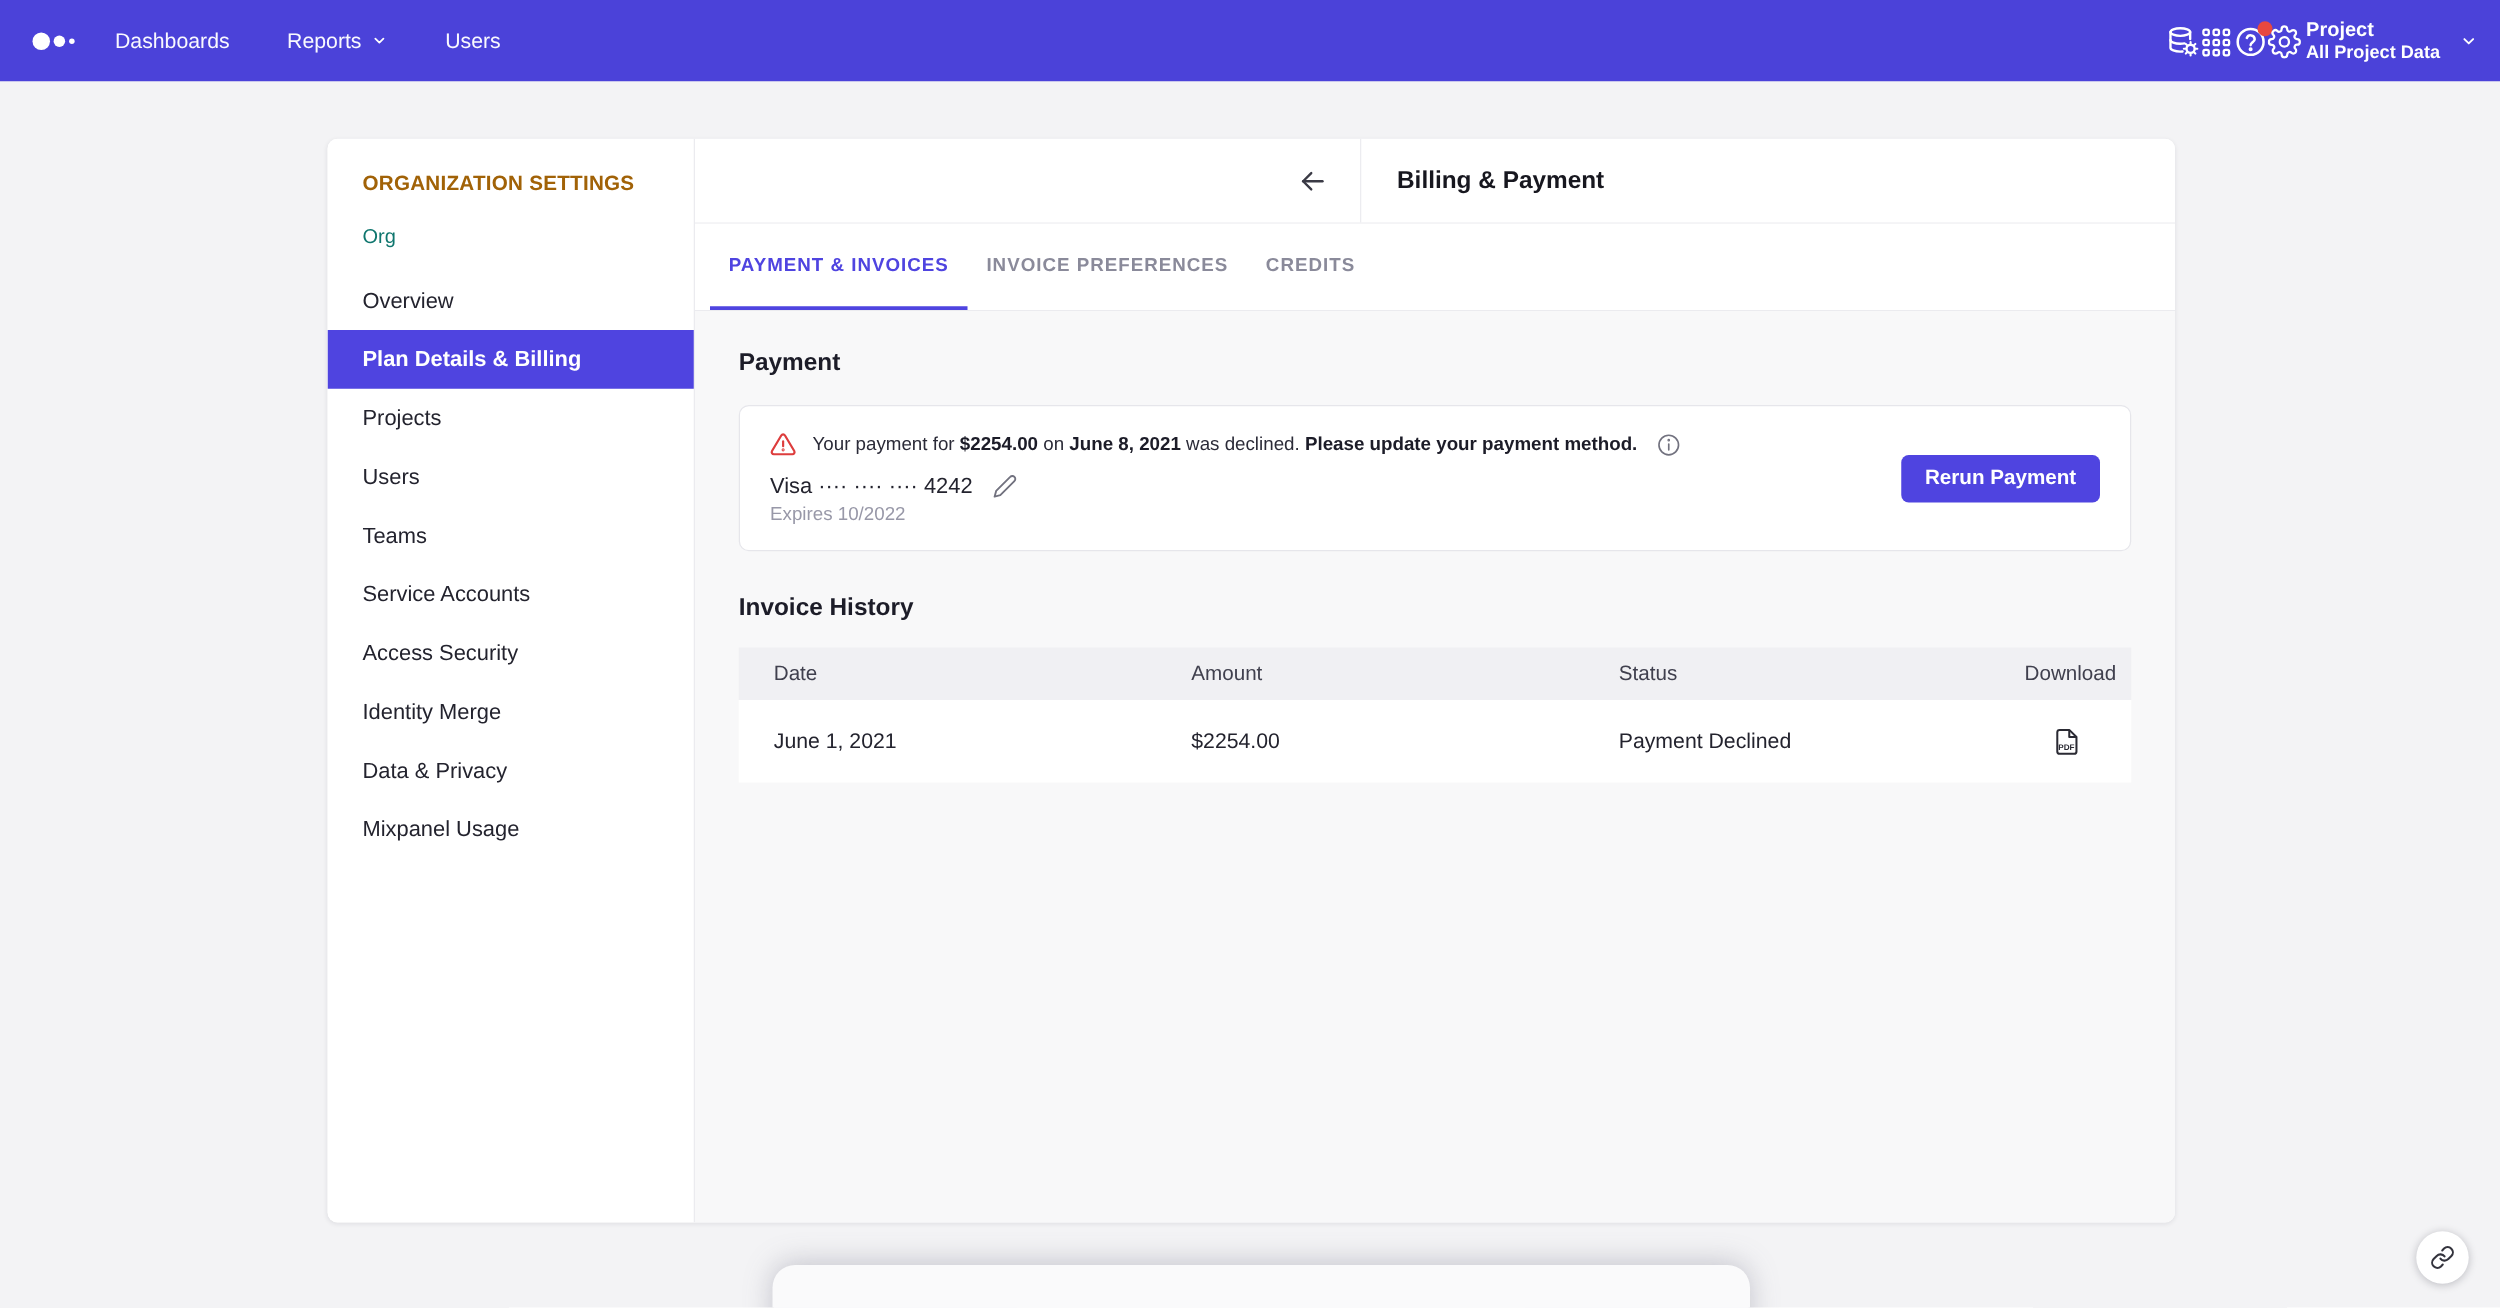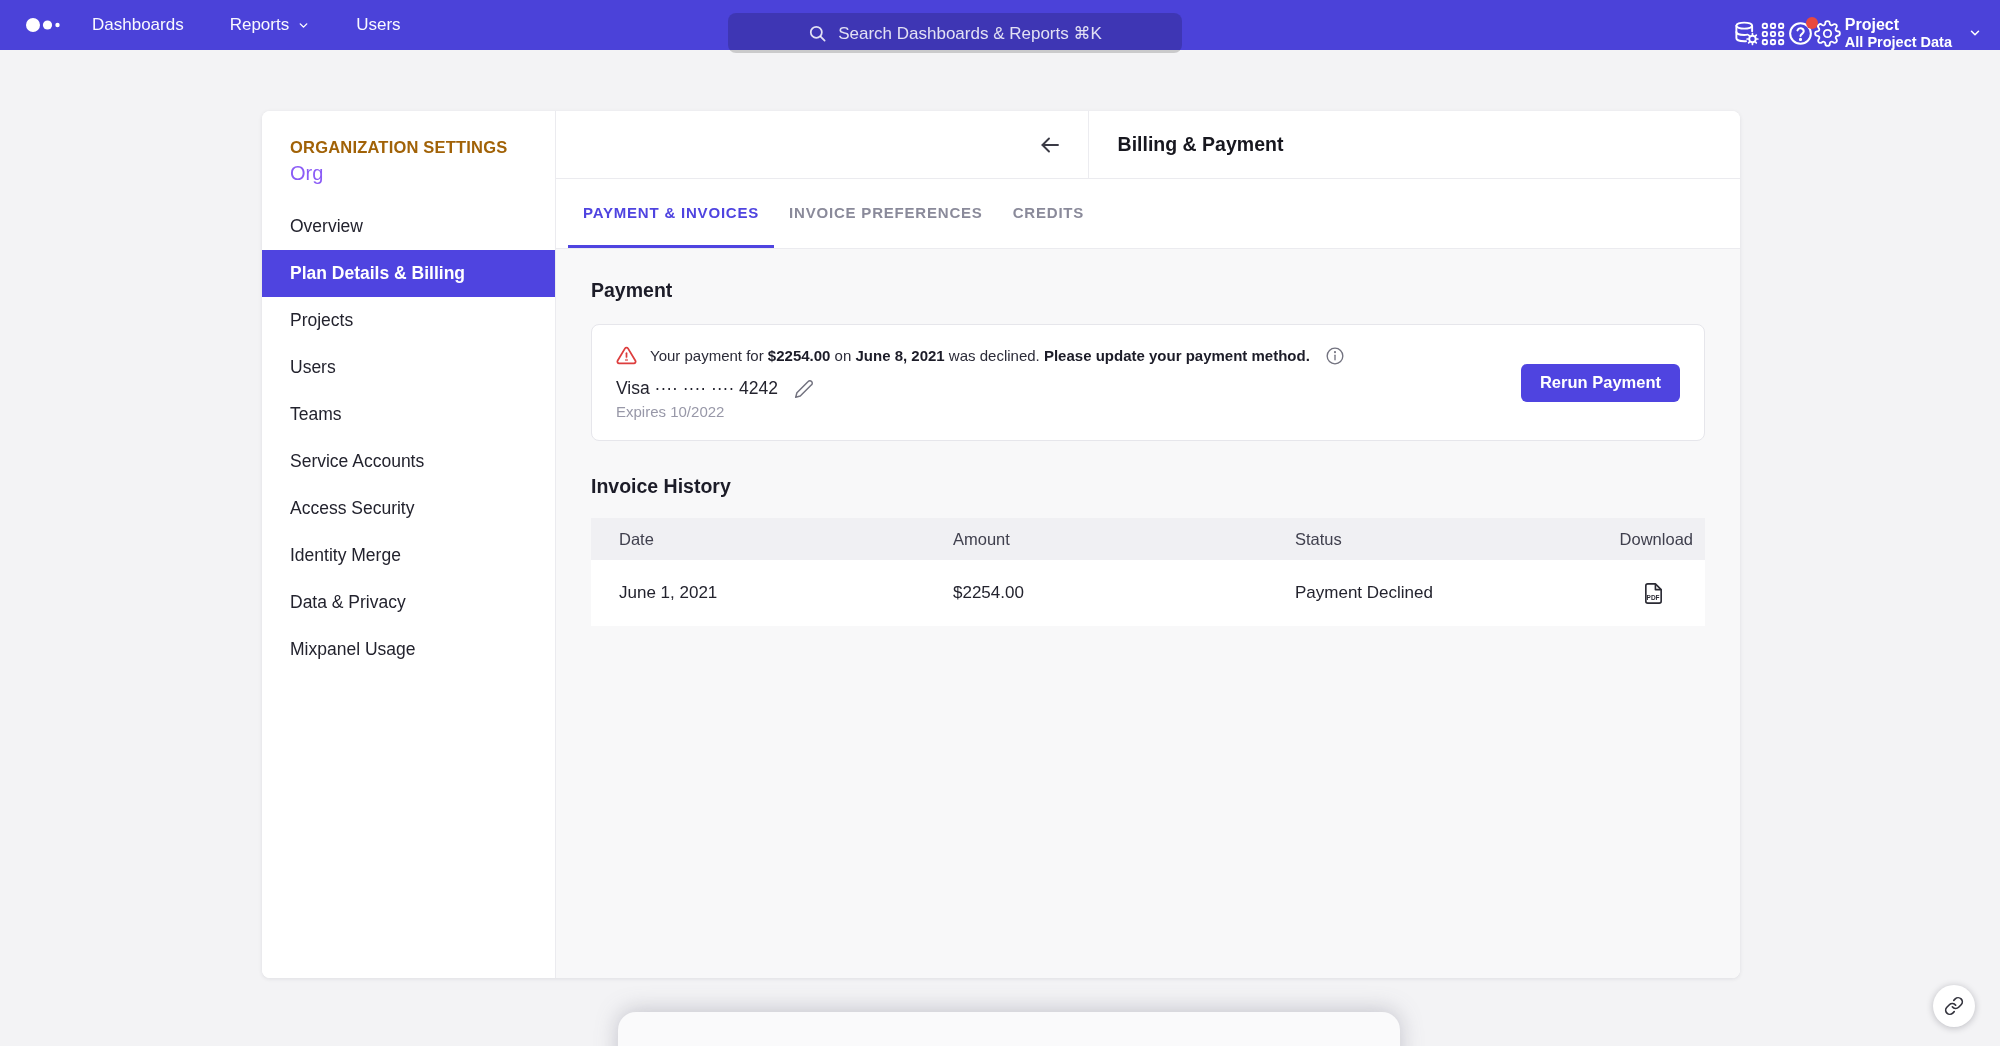--- a/index.html
+++ b/index.html
@@ -1,39 +1,39 @@
 <!DOCTYPE html>
 <html><head>
 <meta charset="utf-8">
 <style>
   html,body{margin:0;padding:0;}
   body{width:2000px;height:1046px;background:#f3f3f5;font-family:"Liberation Sans",sans-serif;position:relative;overflow:hidden;-webkit-font-smoothing:antialiased;}
   #app{position:absolute;inset:0;}
 
   
-  .navbar{position:absolute;top:0;left:0;right:0;height:50px;background:#4b42d9;display:flex;align-items:center;color:#fff;z-index:20;}
+  .navbar{position:absolute;top:0;left:0;right:0;height:65px;background:#4b42d9;display:flex;align-items:center;color:#fff;z-index:20;}
   .logo{margin-left:25px;display:flex;align-items:center;cursor:pointer;}
   .nav-links{display:flex;align-items:center;margin-left:4px;}
   .nav-link{font-size:17px;padding:0 23px;height:67px;display:flex;align-items:center;gap:8px;color:rgba(255,255,255,0.97);cursor:pointer;}
   .search{position:absolute;left:728px;top:13px;width:454px;height:40px;border-radius:8px;background:rgba(0,0,0,0.17);display:flex;align-items:center;justify-content:center;gap:11px;color:rgba(255,255,255,0.85);font-size:17px;cursor:text;}
   .nav-right{position:absolute;right:18px;top:0;height:67px;display:flex;align-items:center;}
   .nav-icon{width:27px;height:27px;position:relative;display:flex;align-items:center;justify-content:center;cursor:pointer;}
   .badge-dot{position:absolute;top:-3px;right:-4px;width:12px;height:12px;border-radius:50%;background:#e8483f;}
   .project-switcher{display:flex;align-items:center;gap:16px;margin-left:4px;cursor:pointer;}
   .project-text{display:flex;flex-direction:column;line-height:1.2;}
   .project-label{font-size:16px;font-weight:bold;}
   .project-value{font-size:14.5px;font-weight:bold;}
 
   
   .card{position:absolute;left:262px;top:111px;width:1478px;height:867px;background:#fff;border-radius:8px;box-shadow:0 1px 4px rgba(25,25,40,0.09);display:flex;overflow:hidden;z-index:10;}
 
   
   .sidebar{width:294px;flex:none;border-right:1px solid #ebebef;background:#fff;padding-top:27px;box-sizing:border-box;}
   .sb-heading{padding:0 28px;font-size:16.5px;font-weight:bold;color:#a16207;letter-spacing:0.2px;}
-  .sb-org{padding:0 28px;margin-top:5px;font-size:20px;color:#8b5cf6;}
+  .sb-org{padding:0 28px;margin-top:24px;font-size:16px;color:#0f766e;}
   .sb-nav{margin-top:18px;}
   .sb-item{height:47px;display:flex;align-items:center;padding:0 28px;font-size:17.5px;color:#23232e;cursor:pointer;}
   .sb-item.active{background:#4f44e0;color:#fff;font-weight:bold;}
 
   
   .main{flex:1;display:flex;flex-direction:column;min-width:0;}
   .main-header{height:67px;flex:none;border-bottom:1px solid #ebebef;display:flex;align-items:stretch;background:#fff;justify-content:center;}
   .back-cell{width:75px;flex:none;border-right:1px solid #ececf0;display:flex;align-items:center;justify-content:center;cursor:pointer;}
   .page-title{display:flex;align-items:center;padding-left:29px;font-size:19.5px;font-weight:bold;color:#17171f;}
 
@@ -90,27 +90,20 @@
         <span>Reports</span>
         <svg width="13" height="13" viewBox="0 0 24 24" fill="none" stroke="#fff" stroke-width="2.6" stroke-linecap="round" stroke-linejoin="round">
             <polyline points="6 9 12 15 18 9"></polyline>
           </svg>
       </div>
       <div class="nav-link">
           <span>Users</span>
         </div>
     </div>
 
-    <div class="search">
-      <svg width="19" height="19" viewBox="0 0 24 24" fill="none" stroke="rgba(255,255,255,0.85)" stroke-width="2.2" stroke-linecap="round">
-          <circle cx="10.5" cy="10.5" r="7"></circle>
-          <line x1="16" y1="16" x2="21" y2="21"></line>
-        </svg>
-      <span>Search Dashboards &amp; Reports ⌘K</span>
-    </div>
 
     <div class="nav-right">
       <div class="nav-icon">
         <svg width="27" height="27" viewBox="0 0 24 24" fill="none" stroke="#fff" stroke-width="1.7" stroke-linecap="round">
           <ellipse cx="10" cy="5" rx="7" ry="2.7"></ellipse>
           <path d="M3 5v11.2c0 1.5 3.1 2.7 7 2.7.55 0 1.1-.02 1.6-.07"></path>
           <path d="M17 5v5"></path>
           <path d="M3 10.6c0 1.5 3.1 2.7 7 2.7 1.05 0 2.05-.09 2.95-.25"></path>
           <circle cx="17.3" cy="16.9" r="2.9"></circle>
           <path d="M17.3 13.2v-1.1M17.3 20.6v1.1M13.6 16.9h-1.1M21 16.9h1.1M14.7 14.3l-.8-.8M19.9 19.5l.8.8M14.7 19.5l-.8.8M19.9 14.3l.8-.8" stroke-width="1.5"></path>

